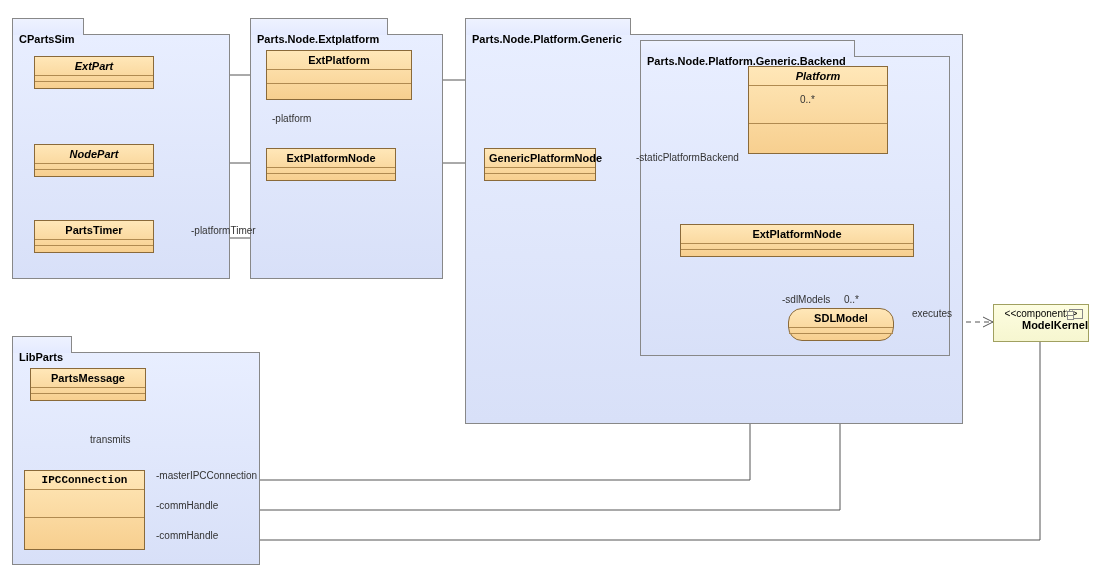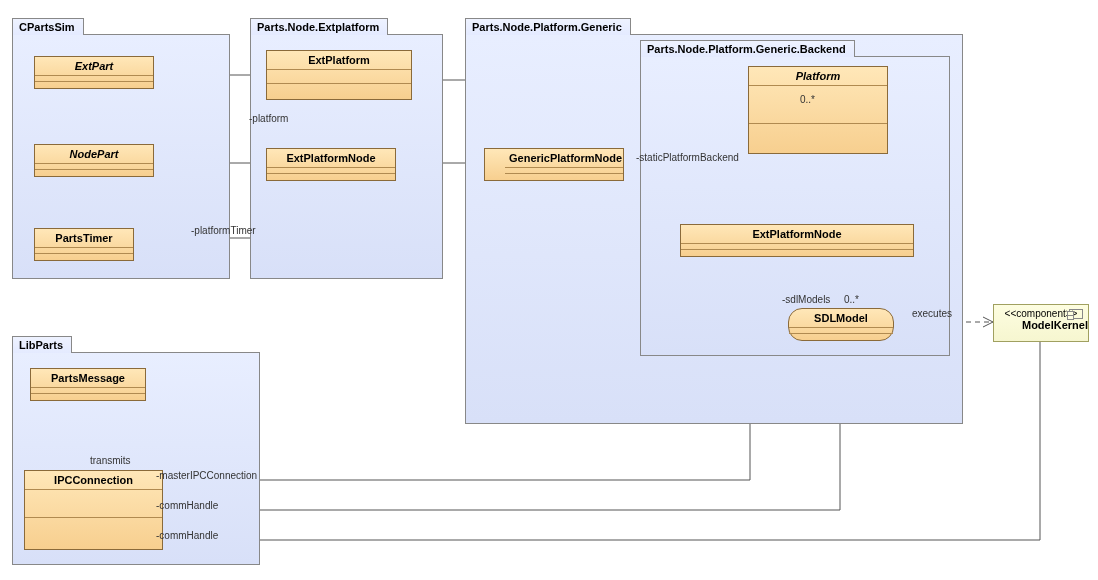--- a/index.html
+++ b/index.html
@@ -21,21 +21,21 @@
   .package {
     position: absolute;
     border: 1px solid #888;
     background: linear-gradient(to bottom, #e8eeff, #d8e0f8);
   }
   .package .tab {
     position: absolute;
     top: -17px;
     left: -1px;
     height: 17px;
-    padding: 2px 8px 0 6px;
+    padding: 14px 8px 0 6px;
     border: 1px solid #888;
     border-bottom: none;
     background: linear-gradient(to bottom, #eef2ff, #e4eaff);
     font-weight: bold;
     white-space: nowrap;
   }
   .class {
     position: absolute;
     border: 1px solid #8a6a3a;
     background: linear-gradient(to bottom, #ffe7b8, #f7cf8f);
@@ -149,38 +149,38 @@
 <div class="class" style="left:34px; top:56px; width:120px;">
   <div class="name italic">ExtPart</div>
   <div class="sec1"></div>
     <div class="sec2"></div>
 </div>
 <div class="class" style="left:34px; top:144px; width:120px;">
   <div class="name italic">NodePart</div>
   <div class="sec1"></div>
     <div class="sec2"></div>
 </div>
-<div class="class" style="left:34px; top:228px; width:100px;">
+<div class="class" style="left:34px; top:220px; width:120px;">
   <div class="name">PartsTimer</div>
   <div class="sec1"></div>
     <div class="sec2"></div>
 </div>
 
 <div class="class" style="left:266px; top:50px; width:146px; height:50px;">
   <div class="name">ExtPlatform</div>
   <div class="sec1" style="height:14px;"></div>
     <div class="sec2" style="height:14px;"></div>
 </div>
 <div class="class" style="left:266px; top:148px; width:130px;">
   <div class="name">ExtPlatformNode</div>
   <div class="sec1"></div>
     <div class="sec2"></div>
 </div>
 
-<div class="class" style="left:484px; top:148px; width:140px;padding-left:20px;">
+<div class="class" style="left:484px; top:148px; width:112px;">
   <div class="name">GenericPlatformNode</div>
   <div class="sec1"></div>
     <div class="sec2"></div>
 </div>
 
 <div class="class" style="left:748px; top:66px; width:140px; height:88px;">
   <div class="name italic">Platform</div>
   <div class="sec1" style="height:38px;"></div>
     <div class="sec2" style="height:38px;"></div>
 </div>
@@ -195,35 +195,35 @@
   <div class="name">SDLModel</div>
   <div class="sec1"></div>
     <div class="sec2"></div>
 </div>
 
 <div class="class" style="left:30px; top:368px; width:116px;">
   <div class="name">PartsMessage</div>
   <div class="sec1"></div>
     <div class="sec2"></div>
 </div>
-<div class="class" style="left:24px; top:470px; width:139px; height:80px;">
+<div class="class" style="left:24px; top:470px; width:121px; height:80px;font-family:Liberation Mono, monospace;">
   <div class="name">IPCConnection</div>
   <div class="sec1" style="height:28px;"></div>
     <div class="sec2" style="height:28px;"></div>
 </div>
 
 <div class="component" style="left:993px; top:304px; width:96px; height:38px;">
   <div class="comp-icon"></div>
   <div class="stereo">&lt;&lt;component&gt;&gt;</div>
   <div class="cname">ModelKernel</div>
 </div>
 
-<div class="label" style="left:249px; top:113px;">-platform</div>
+<div class="label" style="left:272px; top:113px;">-platform</div>
 <div class="label" style="left:159px; top:225px;margin-left:32px;">-platformTimer</div>
 <div class="label" style="left:636px; top:152px;">-staticPlatformBackend</div>
 <div class="label" style="left:800px; top:94px;">0..*</div>
 <div class="label" style="left:782px; top:294px;">-sdlModels</div>
 <div class="label" style="left:844px; top:294px;">0..*</div>
 <div class="label" style="left:912px; top:308px;">executes</div>
-<div class="label" style="left:90px; top:455px;">transmits</div>
+<div class="label" style="left:90px; top:434px;">transmits</div>
 <div class="label" style="left:156px; top:470px;">-masterIPCConnection</div>
 <div class="label" style="left:156px; top:500px;">-commHandle</div>
 <div class="label" style="left:156px; top:530px;">-commHandle</div>
 
 </body></html>

